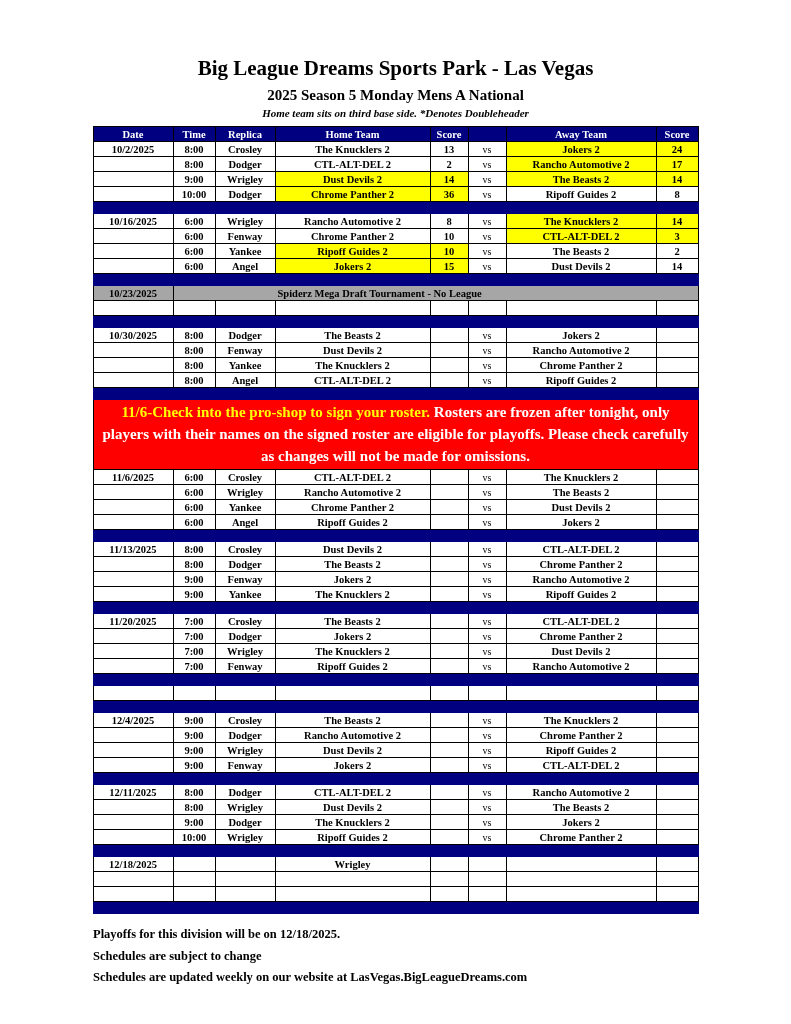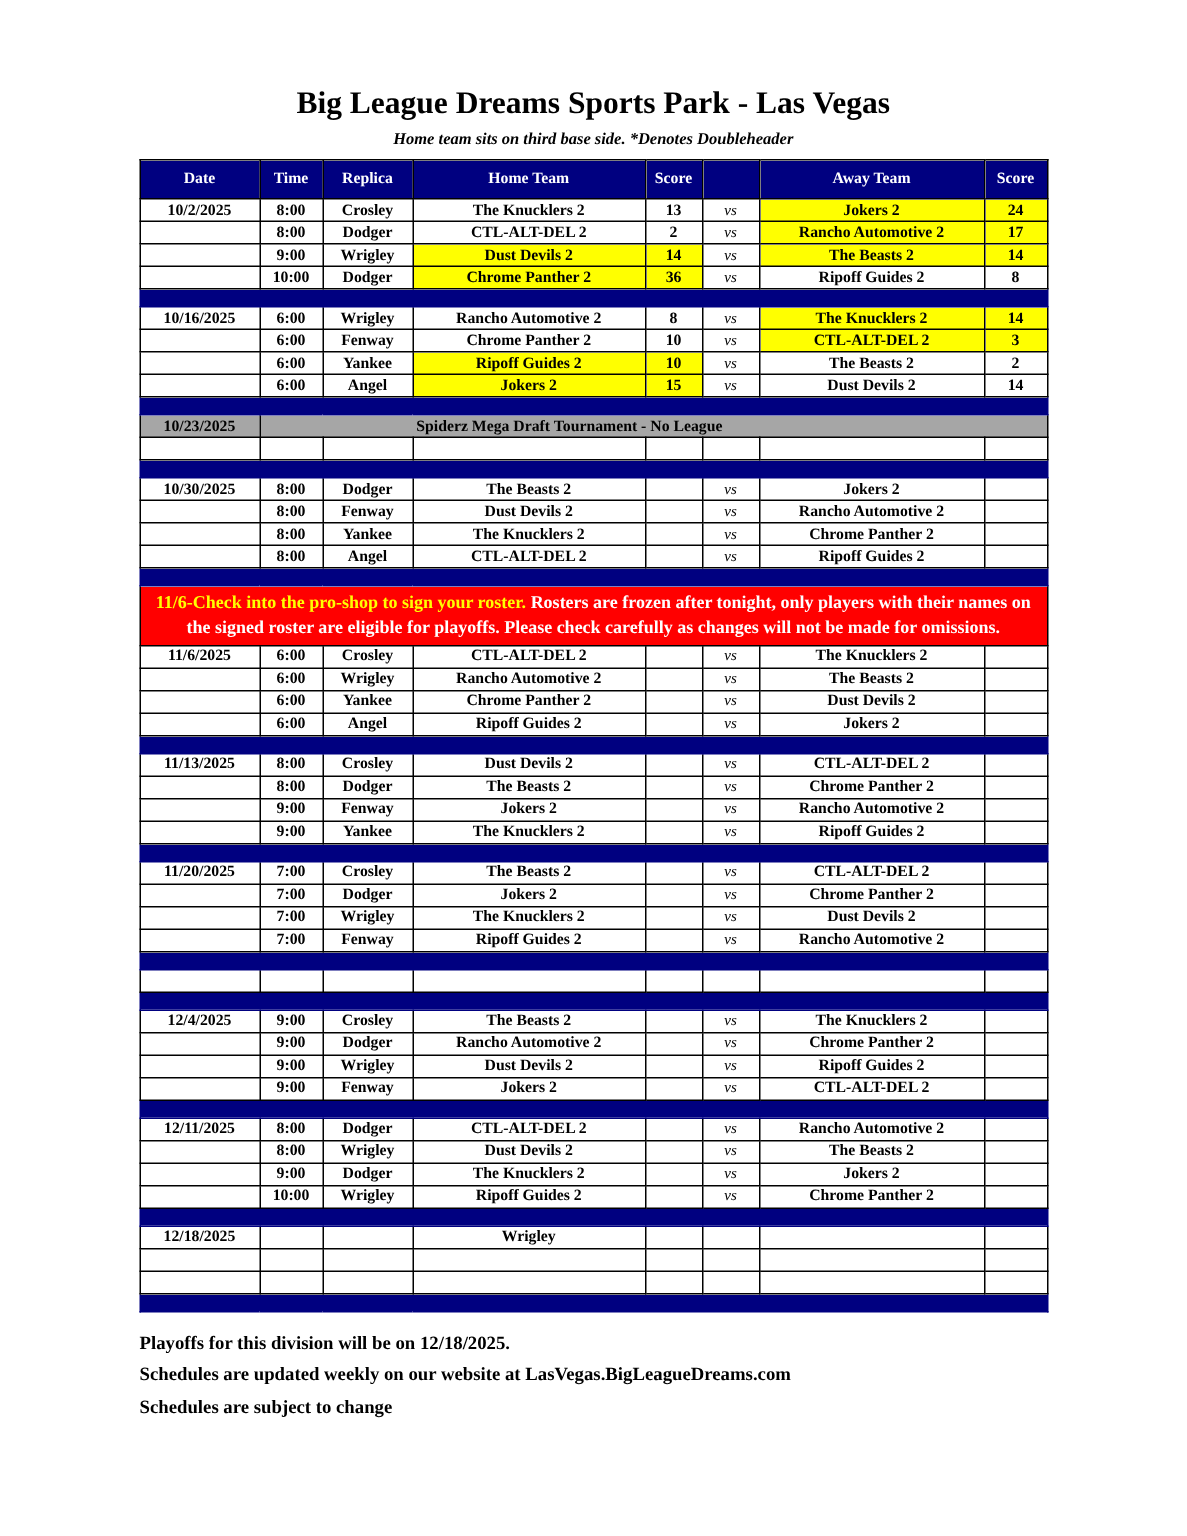--- a/index.html
+++ b/index.html
@@ -46,68 +46,68 @@
     text-align: center;
     vertical-align: middle;
     height: 15px;
     padding: 0 2px;
     overflow: hidden;
     white-space: nowrap;
   }
   .schedule thead th {
     background: var(--navy, #000080);
     color: #fff;
-    height: 26px;
+    height: 15px;
   }
   td.sep {
     background: var(--navy, #000080);
     border: 1px solid var(--navy, #000080);
     height: 12px;
     padding: 0;
   }
   td.hl { background: var(--yellow, #FFFF00); }
   td.vs {
-    font-style: italic;
     font-weight: normal;
     font-size: 10px;
   }
   td.notice { background: var(--gray, #A6A6A6); }
   td.notice-text {
     text-align: left;
     padding-left: 104px;
   }
   td.banner {
     background: var(--red, #FF0000);
     color: var(--banner_text, #FFFFFF);
     white-space: normal;
     text-align: center;
     height: auto;
     padding: 2px 8px;
     line-height: 1.45;
-    font-size: 12px;
+    font-size: 15px;
   }
   .banner-hl { color: var(--yellow, #FFFF00); }
 
   .footer {
     width: 605px;
     margin: 12px auto 0 auto;
   }
   .footer p {
     margin: 0 0 4px 0;
     font-size: 12.5px;
     font-weight: bold;
     line-height: 1.4;
   }
 </style>
 </head>
 <body>
 
 <div class="page">
 
   <h1 class="title">Big League Dreams Sports Park - Las Vegas</h1>
+  <h2 class="subtitle">2025 Season 5 Monday Mens A National</h2>
   <div class="note">Home team sits on third base side.  *Denotes Doubleheader</div>
 
   <table class="schedule">
     <colgroup>
       <col style="width:80px">
         <col style="width:42px">
         <col style="width:60px">
       <col style="width:155px">
         <col style="width:38px">
         <col style="width:38px">
@@ -535,17 +535,17 @@
           <td></td>
         </tr>
         <tr>
           <td class="sep" colspan="8"></td>
         </tr>
       </tbody>
   </table>
 
   <div class="footer">
     <p>Playoffs for this division will be on 12/18/2025.</p>
+    <p>Schedules are subject to change</p>
     <p>Schedules are updated weekly on our website at LasVegas.BigLeagueDreams.com</p>
-    <p>Schedules are subject to change</p>
   </div>
 
 </div>
 
 </body></html>

